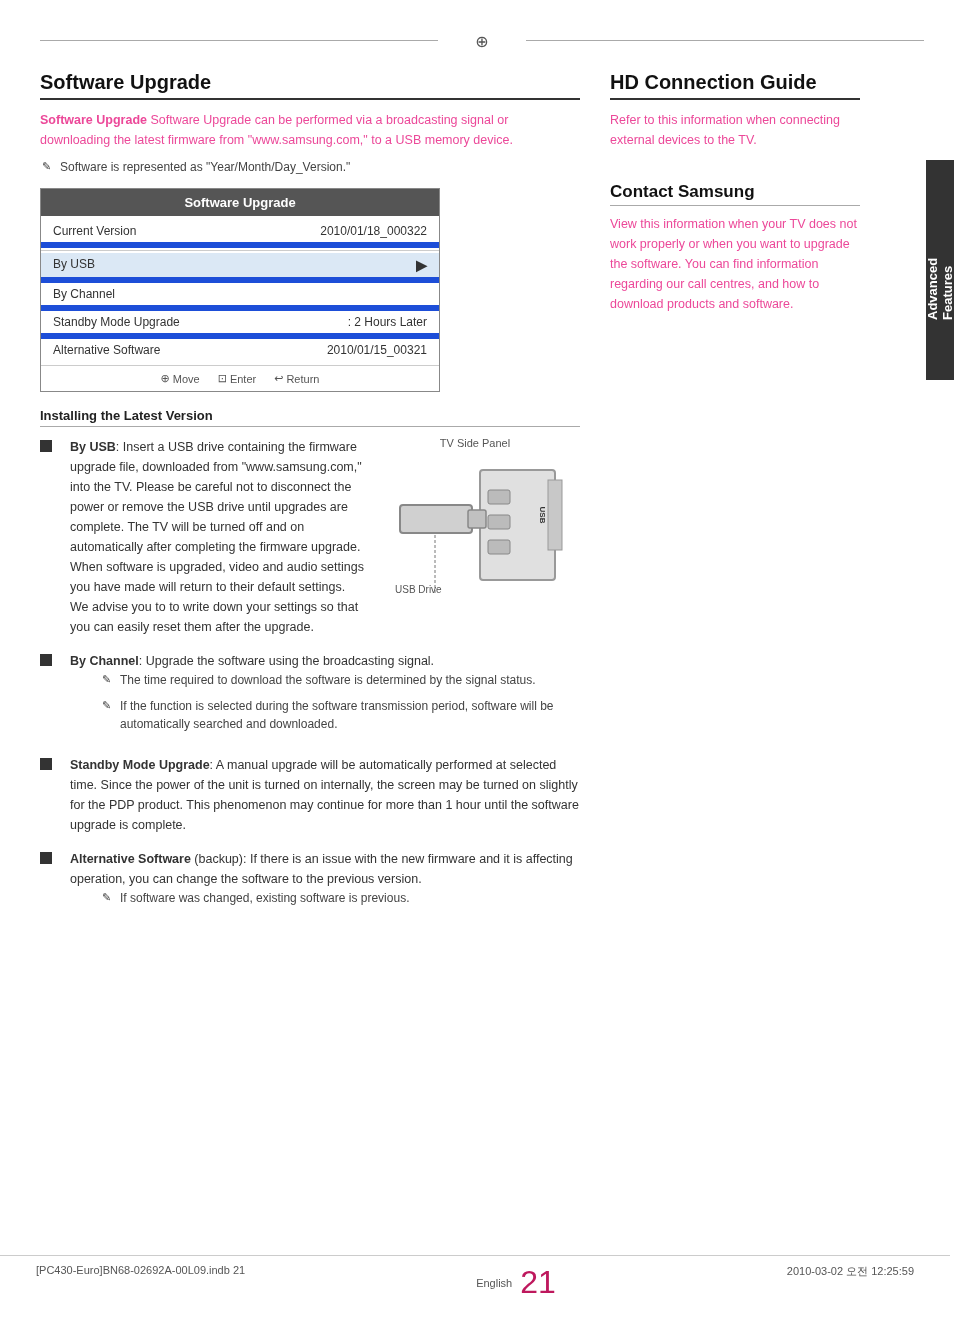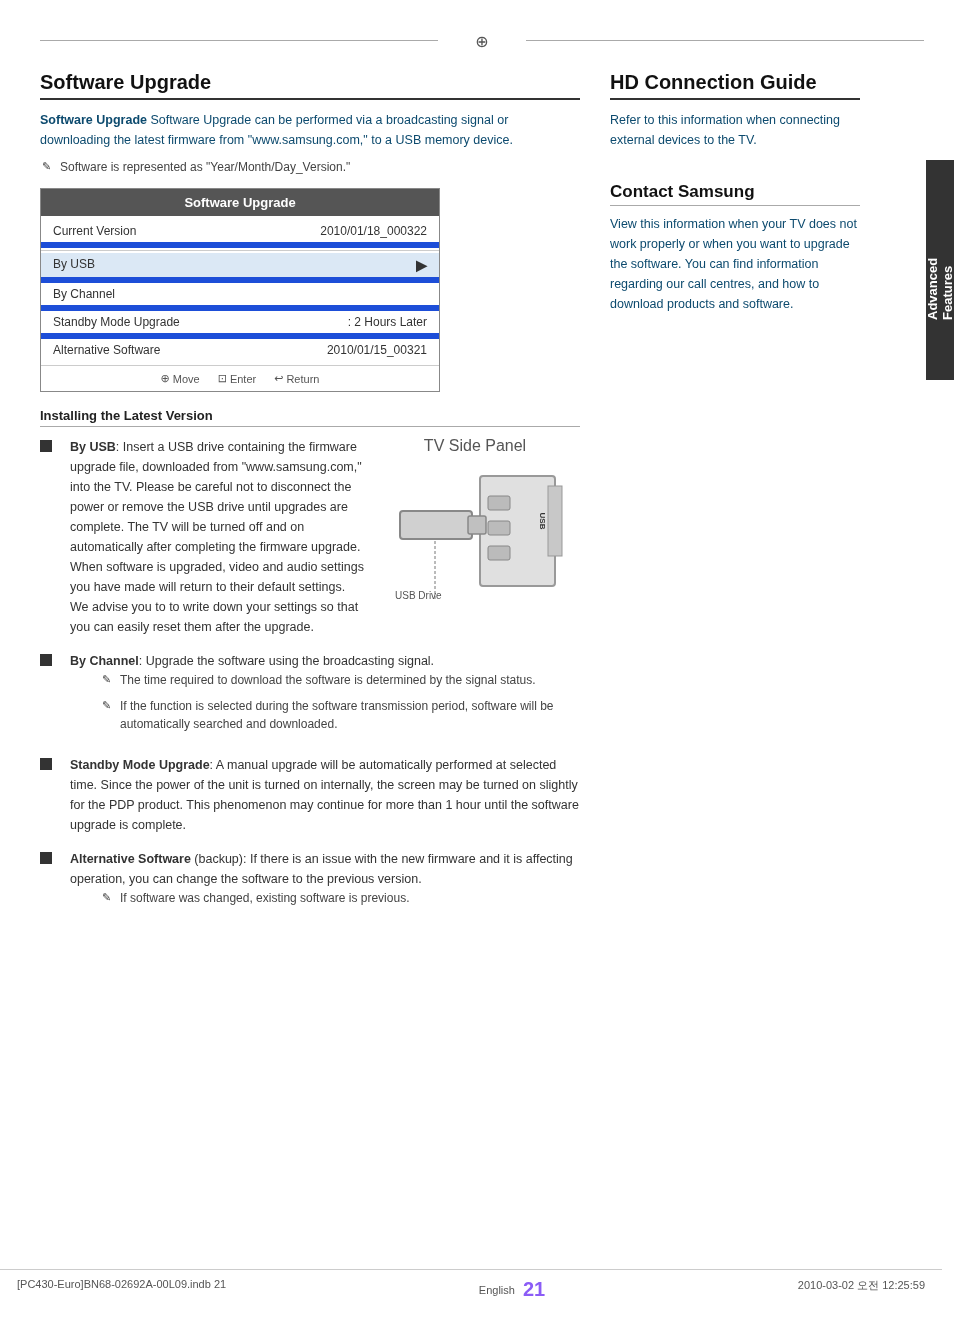--- a/index.html
+++ b/index.html
@@ -74,21 +74,21 @@
       margin-top: 32px;
       margin-bottom: 8px;
       border-bottom: 1px solid #aaa;
       padding-bottom: 3px;
     }
 
     
     .body-text {
       font-size: 12.5px;
       line-height: 1.6;
-      color: #0c4a6e;
+      color: #ec4899;
       margin-bottom: 8px;
     }
 
     .note-text {
       font-size: 12px;
       color: #444;
       padding-left: 20px;
       position: relative;
       margin-bottom: 6px;
       line-height: 1.5;
@@ -205,56 +205,56 @@
       font-size: 12.5px;
       line-height: 1.6;
       color: #333;
     }
 
     .bullet-content strong {
       font-weight: bold;
     }
 
     .tv-side-label {
-      font-size: 16px;
+      font-size: 11px;
       color: #555;
       margin-bottom: 6px;
       text-align: center;
     }
 
     
     .right-section {
       margin-bottom: 20px;
     }
 
     
     .page-footer {
       position: absolute;
       bottom: 20px;
       left: 0;
-      right: 12px;
+      right: 4px;
       display: flex;
       justify-content: space-between;
-      padding: 0 17px;
+      padding: 0 36px;
       font-size: 11px;
       color: #555;
       border-top: 1px solid #ccc;
       padding-top: 8px;
     }
 
     .page-number-area {
       display: flex;
       align-items: center;
       gap: 8px;
     }
 
     .page-number-big {
-      font-size: 20px;
-      font-weight: bold;
-      color: #8b5cf6;
+      font-size: 32px;
+      font-weight: normal;
+      color: #be185d;
     }
 
     
     .top-lines {
       display: flex;
       justify-content: space-between;
       padding: 0 30px 0 40px;
       margin-bottom: 20px;
     }
 

